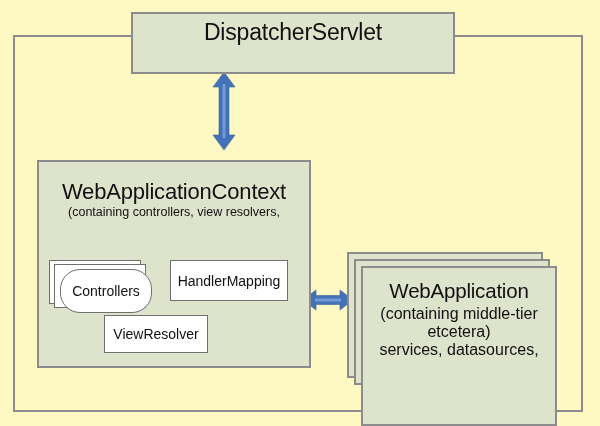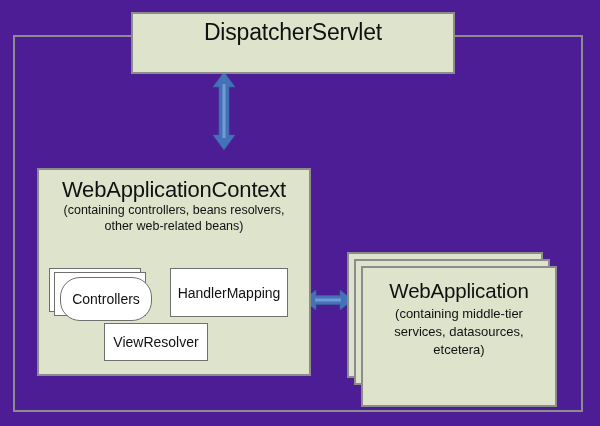--- a/index.html
+++ b/index.html
@@ -4,21 +4,21 @@
 <style>
   html, body {
     margin: 0;
     padding: 0;
     background: #ffffff;
   }
   #canvas {
     position: relative;
     width: 600px;
     height: 426px;
-    background: #4c1d95;
+    background: #fef9c3;
     font-family: "Liberation Sans", sans-serif;
     overflow: hidden;
   }
 
   
   .outer-frame {
     position: absolute;
     left: 13px;
     top: 35px;
     width: 570px;
@@ -63,40 +63,40 @@
   }
   .sub-sm {
     font-size: 12.5px;
     line-height: 16px;
     color: #111111;
   }
 
   
   #wac-box {
     left: 37px;
-    top: 168px;
+    top: 160px;
     width: 274px;
     height: 208px;
-    padding-top: 6px;
+    padding-top: 16px;
   }
   #wac-box .title-lg {
     font-size: 22px;
     line-height: 27px;
   }
   #wac-box .sub-sm {
     font-size: 12.5px;
     line-height: 15.5px;
   }
 
   
   #handler-mapping-box {
     left: 131px;
     top: 98px;
     width: 118px;
-    height: 49px;
+    height: 41px;
     font-size: 14px;
     color: #111;
   }
   #view-resolver-box {
     left: 65px;
     top: 153px;
     width: 104px;
     height: 38px;
     font-size: 14px;
     color: #111;
@@ -134,29 +134,29 @@
   }
   #wacs-stack .layer {
     position: absolute;
     background: #dee3cc;
     border: 2px solid #8c8c8c;
     box-sizing: border-box;
   }
   #wacs-stack .l1 { left: 0px;  top: 0px;  width: 196px; height: 126px; }
   #wacs-stack .l2 { left: 7px;  top: 7px;  width: 196px; height: 126px; }
   #wacs-stack .l3 {
-    left: 14px; top: 14px; width: 196px; height: 141px;
+    left: 14px; top: 14px; width: 196px; height: 160px;
     padding-top: 10px; text-align: center;
   }
   #wacs-stack .title-lg {
     font-size: 20.5px;
     line-height: 25px;
   }
   #wacs-stack .sub-sm {
-    font-size: 13px;
+    font-size: 16px;
     line-height: 15px;
     margin-top: 3px;
   }
 
   
   .arrow-svg {
     position: absolute;
     overflow: visible;
   }
   #arrow-vertical { left: 206px; top: 72px; }
@@ -178,22 +178,21 @@
     <polygon points="0,13 13,3 13,8.5 37,8.5 37,3 50,13 37,23 37,17.5 13,17.5 13,23" fill="#4472b8" stroke="#3a63a0" stroke-width="0.6"></polygon>
     <rect x="12" y="11.5" width="26" height="3" fill="#7aa2da" opacity="0.85"></rect>
   </svg>
 
   <div class="gbox" id="dispatcher-box">
     <div class="title-lg">DispatcherServlet</div>
   </div>
 
   <div class="gbox" id="wac-box">
     <div class="title-lg">WebApplicationContext</div>
-    <div class="sub-sm">(containing controllers, beans resolvers,</div>
-    <div class="sub-sm">other web-related beans)</div>
+    <div class="sub-sm">(containing controllers, view resolvers,</div>
 
     <div class="wbox" id="handler-mapping-box">
       <span>HandlerMapping</span>
     </div>
 
     <div id="controllers-stack">
       <div class="layer l1"></div>
       <div class="layer l2"></div>
       <div class="layer l3">
         <span>Controllers</span>
@@ -204,18 +203,18 @@
       <span>ViewResolver</span>
     </div>
   </div>
 
   <div id="wacs-stack">
     <div class="layer l1"></div>
     <div class="layer l2"></div>
     <div class="layer l3">
       <div class="title-lg">WebApplication</div>
       <div class="sub-sm">(containing middle-tier</div>
+      <div class="sub-sm">etcetera)</div>
       <div class="sub-sm">services, datasources,</div>
-      <div class="sub-sm">etcetera)</div>
     </div>
   </div>
 
 </div>
 
 </body></html>

